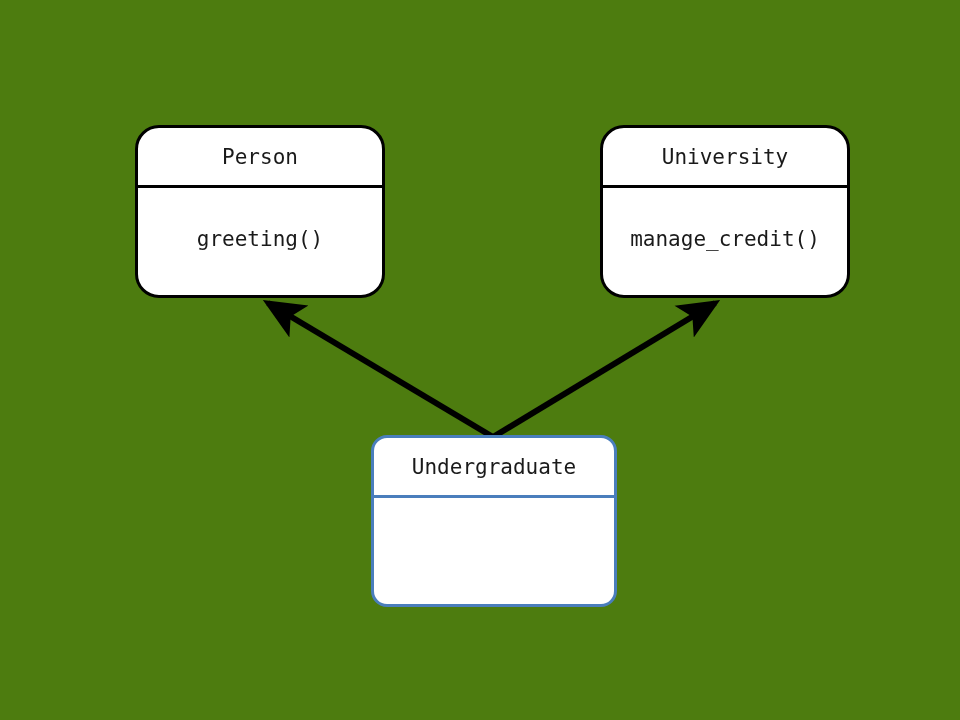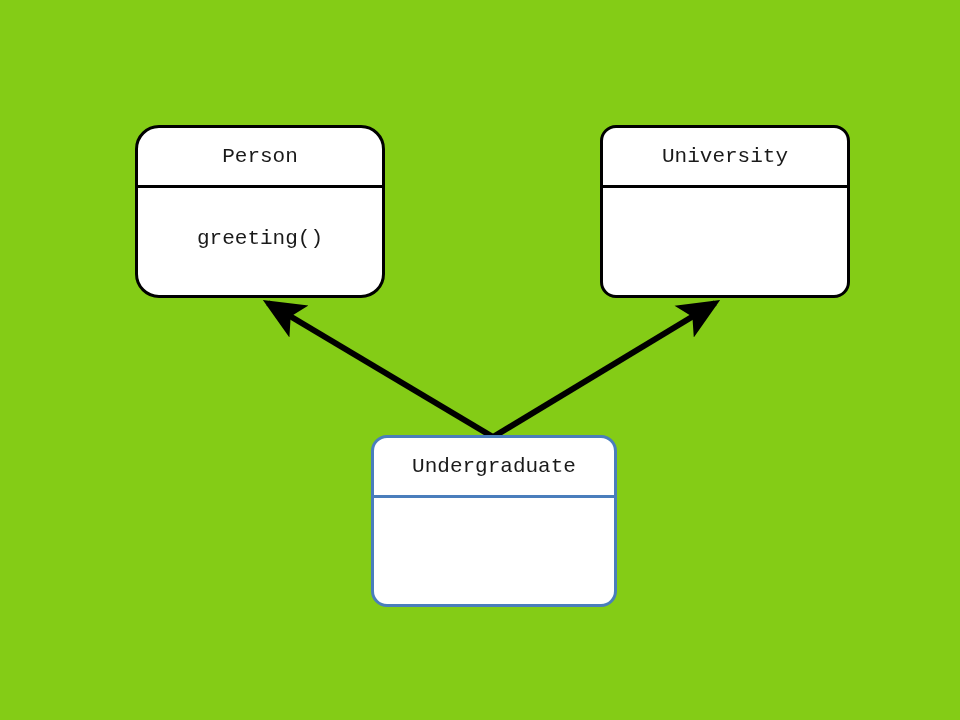--- a/index.html
+++ b/index.html
@@ -11,22 +11,21 @@
   body {
     width: 960px;
     height: 720px;
     overflow: hidden;
     font-family: "DejaVu Sans Mono", "Liberation Mono", monospace;
   }
   #canvas {
     position: relative;
     width: 960px;
     height: 720px;
-    background: #84cc16;
-    font-family: Liberation Mono, monospace;
+    background: #4d7c0f;
   }
   #edges {
     position: absolute;
     left: 0;
     top: 0;
     width: 960px;
     height: 720px;
     pointer-events: none;
   }
   .class-box {
@@ -79,21 +78,21 @@
     padding-bottom: 6px;
   }
 
   
   #box-university {
     left: 600px;
     top: 125px;
     width: 250px;
     height: 173px;
     border: 3px solid #000000;
-    border-radius: 16px;
+    border-radius: 24px;
   }
   #box-university .cb-title {
     height: 60px;
     border-bottom: 3px solid #000000;
     font-size: 21px;
     color: #1a1a1a;
   }
   #box-university .cb-members {
     font-size: 21px;
     color: #1a1a1a;
@@ -140,19 +139,22 @@
 
   <div class="class-box" id="box-person">
     <div class="cb-title">Person</div>
     <div class="cb-members">
       <span class="cb-member">greeting()</span>
     </div>
   </div>
 
   <div class="class-box" id="box-university">
     <div class="cb-title">University</div>
+    <div class="cb-members">
+      <span class="cb-member">manage_credit()</span>
+    </div>
   </div>
 
   <div class="class-box" id="box-undergraduate">
     <div class="cb-title">Undergraduate</div>
   </div>
 
 </div>
 
 </body></html>

